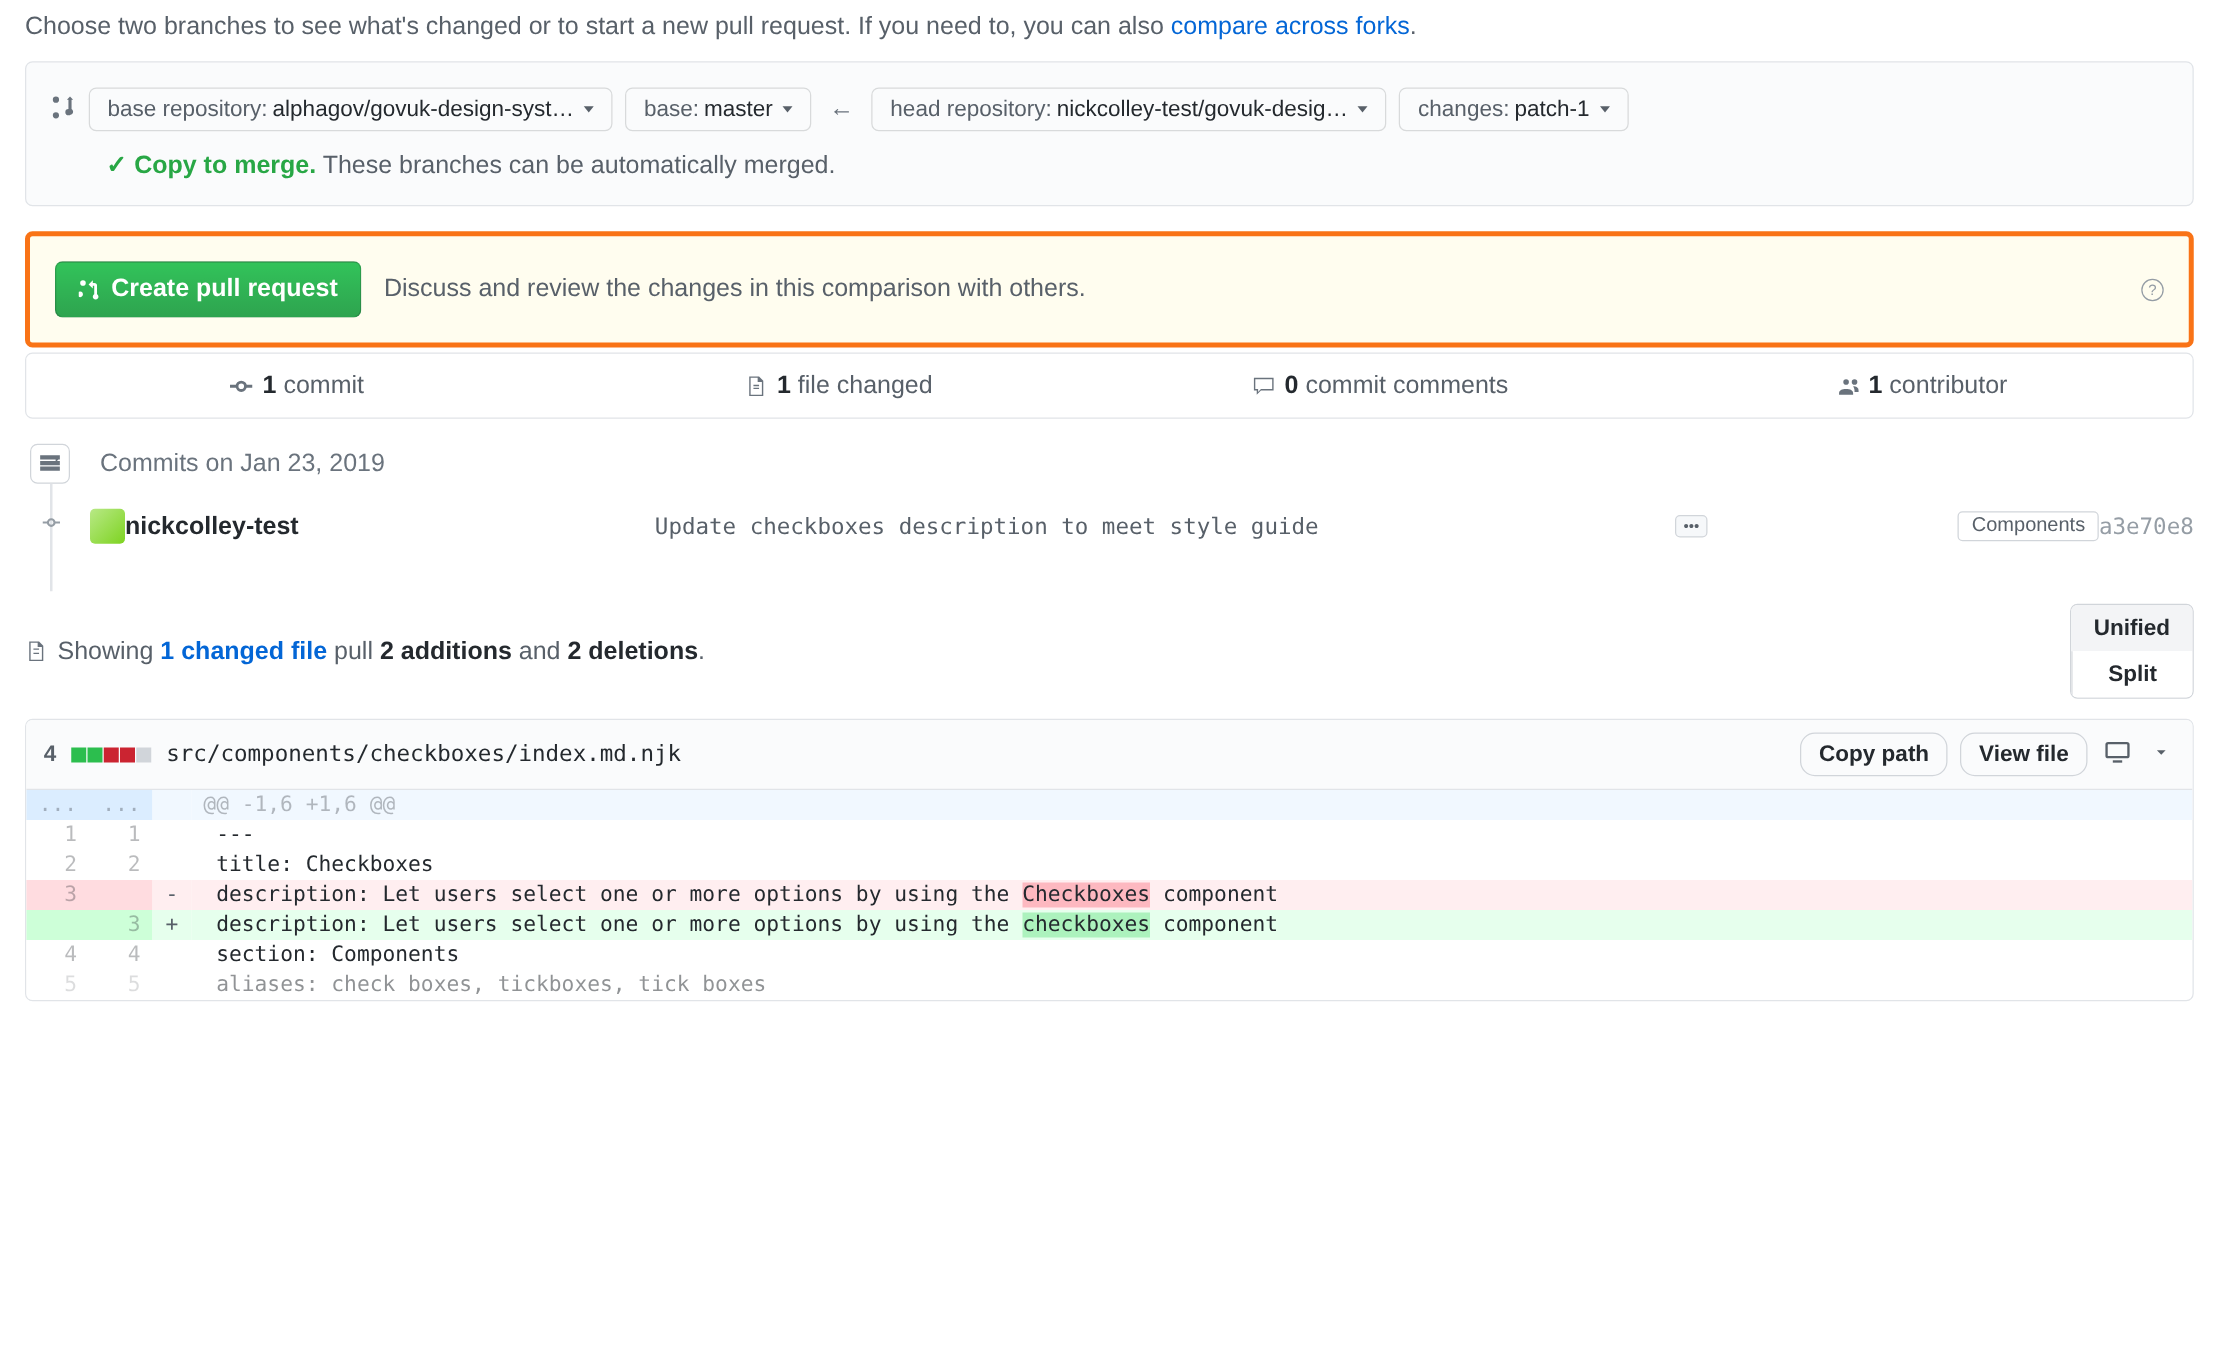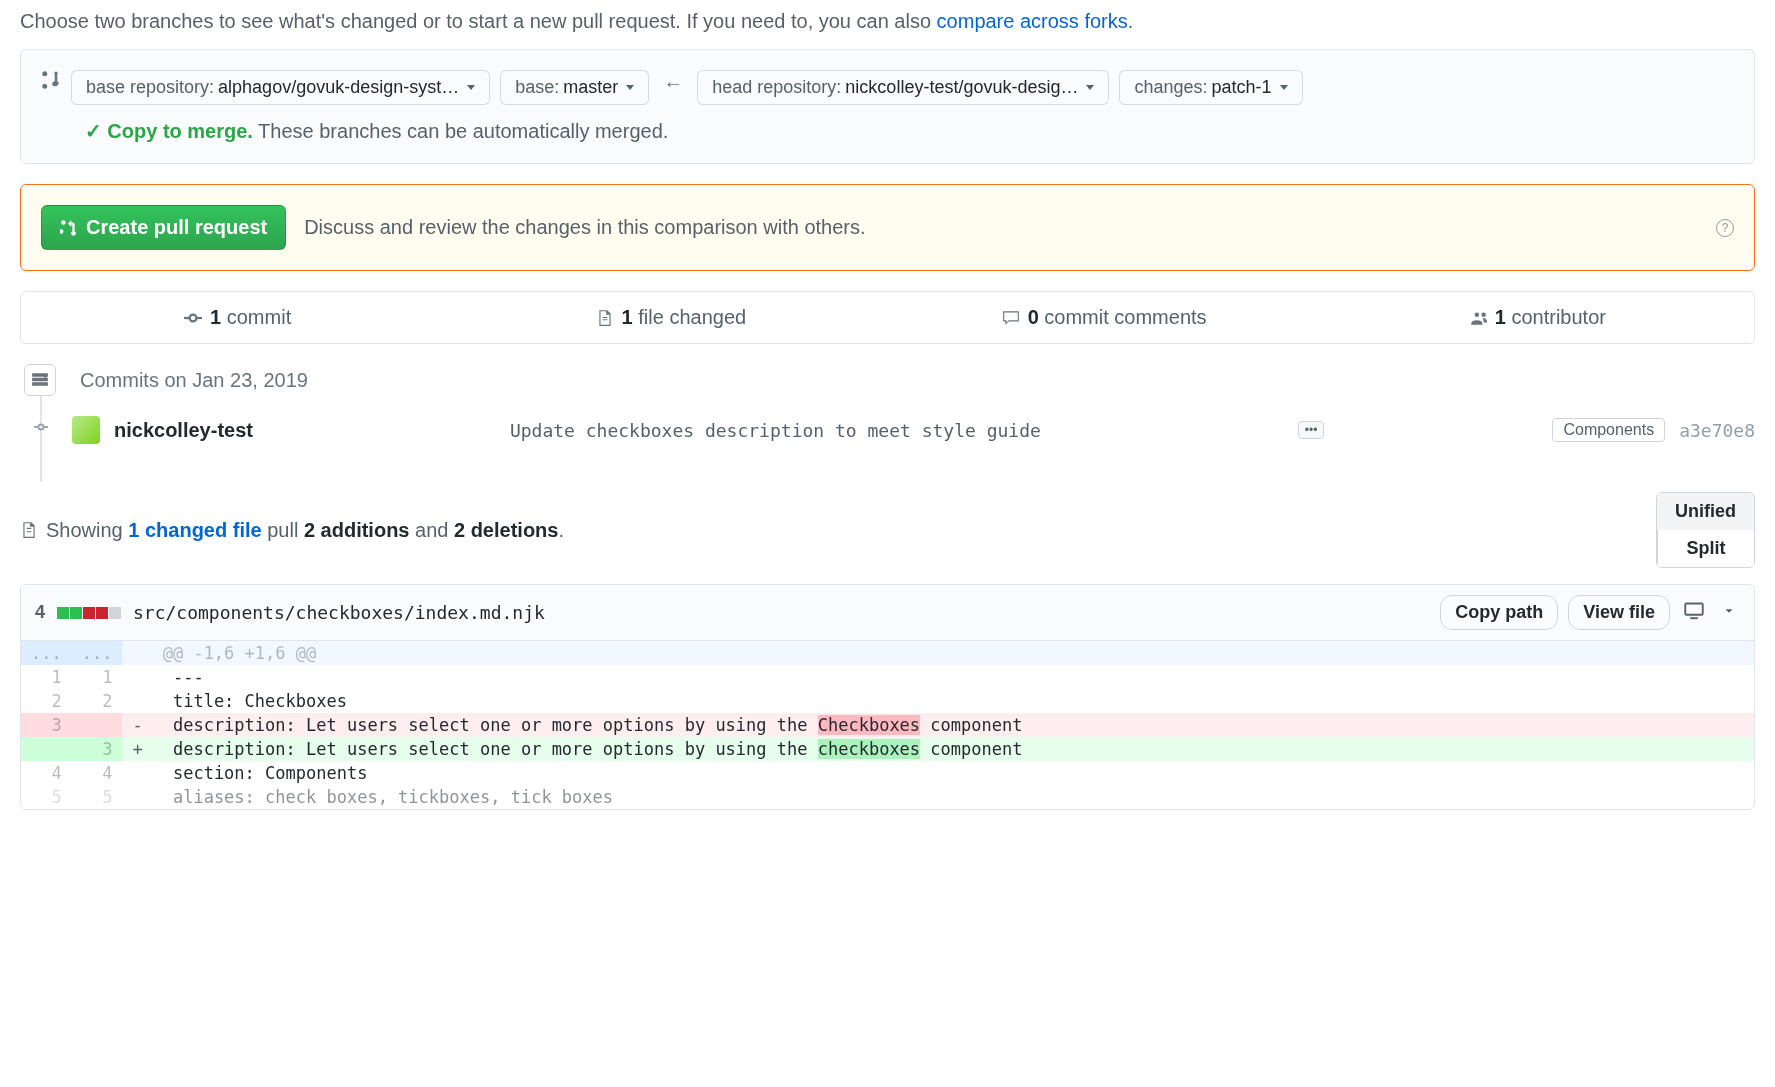--- a/index.html
+++ b/index.html
@@ -2,48 +2,48 @@
 <html><head>
 <meta charset="utf-8">
 <style>
 * { box-sizing: border-box; margin: 0; padding: 0; }
 body { font-family: -apple-system, BlinkMacSystemFont, "Segoe UI", Helvetica, Arial, sans-serif; color: #24292e; font-size: 14px; background: #fff; padding: 0 20px 20px 20px; }
 a { color: #0366d6; text-decoration: none; }
 .intro { font-size: 20px; color: #586069; padding: 10px 0 16px 0; }
 .intro a { color: #0366d6; }
 
 .compare-box { border: 1px solid #e1e4e8; border-radius: 6px; background: #fafbfc; padding: 20px; margin-bottom: 20px; }
-.compare-row { display: flex; gap: 10px; flex-wrap: wrap; margin-bottom: 14px; }
+.compare-row { display: flex; align-items: center; gap: 10px; flex-wrap: wrap; margin-bottom: 14px; }
 .compare-icon svg { fill: #6a737d; }
 .selector-btn { background: #fafbfc; border: 1px solid rgba(27,31,35,0.15); border-radius: 6px; padding: 6px 14px; font-size: 18px; color: #24292e; cursor: pointer; display: inline-flex; align-items: center; gap: 4px; }
 .selector-btn .label { color: #586069; }
 .selector-btn .value { color: #24292e; font-weight: 400; }
 .caret { display: inline-block; width: 0; height: 0; border-left: 4px solid transparent; border-right: 4px solid transparent; border-top: 5px solid #586069; margin-left: 4px; }
 .arrow-left { font-size: 20px; color: #6a737d; padding: 0 4px; }
 .merge-line { margin-left: 44px; font-size: 20px; color: #586069; }
 .merge-check { color: #28a745; font-weight: 600; }
 .merge-status { color: #28a745; font-weight: 600; }
 
-.cta-box { border: 1px solid #f97316; background: #fffdef; border-radius: 6px; padding: 20px; display: flex; align-items: center; gap: 18px; margin-bottom: 20px; }
+.cta-box { border: 4px solid #f97316; background: #fffdef; border-radius: 6px; padding: 20px; display: flex; align-items: center; gap: 18px; margin-bottom: 4px; }
 .btn-primary { background: linear-gradient(#32c35a,#2ea44f); color: #fff; border: 1px solid rgba(27,31,35,0.2); border-radius: 6px; padding: 10px 18px; font-size: 20px; font-weight: 600; cursor: pointer; display: inline-flex; align-items: center; gap: 8px; }
 .btn-primary svg { fill: #fff; }
 .cta-text { font-size: 20px; color: #586069; flex: 1; }
 .help-icon { color: #959da5; border: 1px solid #959da5; border-radius: 50%; width: 18px; height: 18px; display: inline-flex; align-items: center; justify-content: center; font-size: 12px; }
 
 .stats-bar { border: 1px solid #e1e4e8; border-radius: 6px; display: flex; margin-bottom: 20px; }
 .stat { flex: 1; text-align: center; padding: 14px; font-size: 20px; color: #586069; display: flex; align-items: center; justify-content: center; gap: 8px; }
 .stat svg { fill: #6a737d; }
 .stat strong { color: #24292e; font-weight: 600; }
 
 .commits-section { margin-bottom: 40px; }
 .commits-header { display: flex; align-items: center; gap: 24px; margin-bottom: 12px; padding-left: 4px; }
 .commits-header-icon { width: 32px; height: 32px; border: 1px solid #d1d5da; border-radius: 6px; display: flex; align-items: center; justify-content: center; background: #fff; }
 .commits-header-icon svg { fill: #6a737d; }
 .commits-header-title { font-size: 20px; color: #6a737d; }
-.commit-row { display: flex; align-items: center; padding: 8px 0 8px 52px; gap: 14px; position: relative; }
+.commit-row { display: flex; align-items: center; padding: 8px 0 8px 52px; position: relative; }
 .commit-row::before { content: ""; position: absolute; left: 20px; top: -12px; bottom: -30px; width: 2px; background: #e1e4e8; }
 .commit-dot { position: absolute; left: 14px; top: 12px; width: 14px; height: 14px; }
 .commit-dot svg { fill: #959da5; }
 .avatar { width: 28px; height: 28px; background: linear-gradient(135deg,#b8e986,#7ed321); border-radius: 4px; }
 .commit-author { font-size: 20px; font-weight: 600; color: #24292e; }
 .commit-msg { font-family: "SFMono-Regular", Consolas, monospace; font-size: 18px; color: #586069; flex: 1; text-align: center; }
 .commit-menu { border: 1px solid #d1d5da; border-radius: 4px; padding: 0 6px; font-size: 12px; color: #586069; cursor: pointer; background: #f6f8fa; line-height: 16px; }
 .unverified { border: 1px solid #d1d5da; border-radius: 4px; padding: 2px 10px; font-size: 16px; color: #586069; }
 .commit-sha { font-family: "SFMono-Regular", Consolas, monospace; font-size: 18px; color: #959da5; }
 

